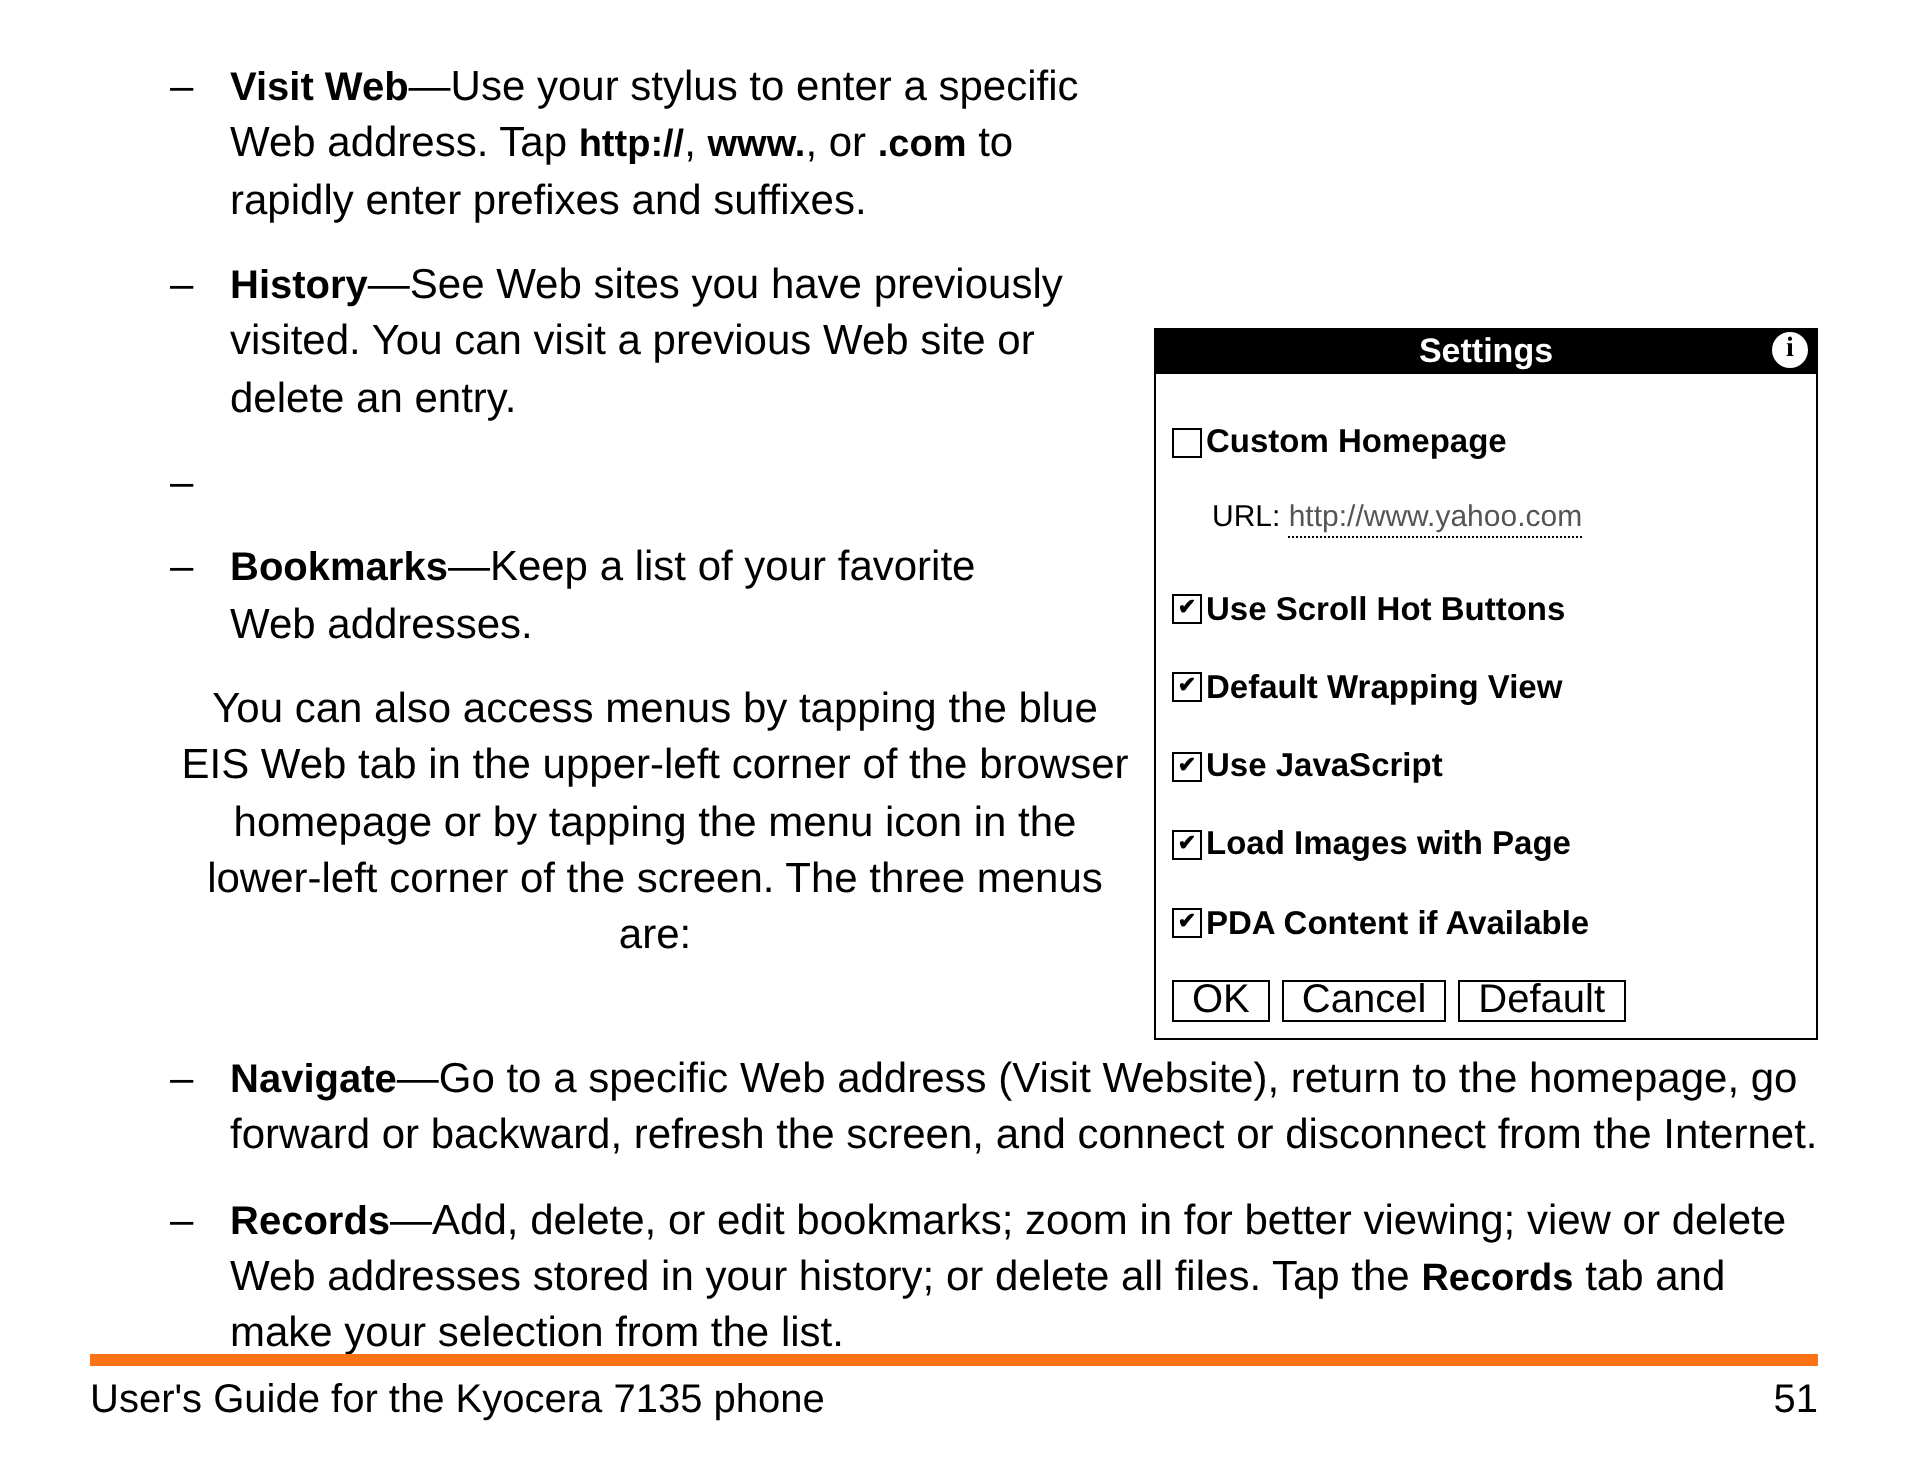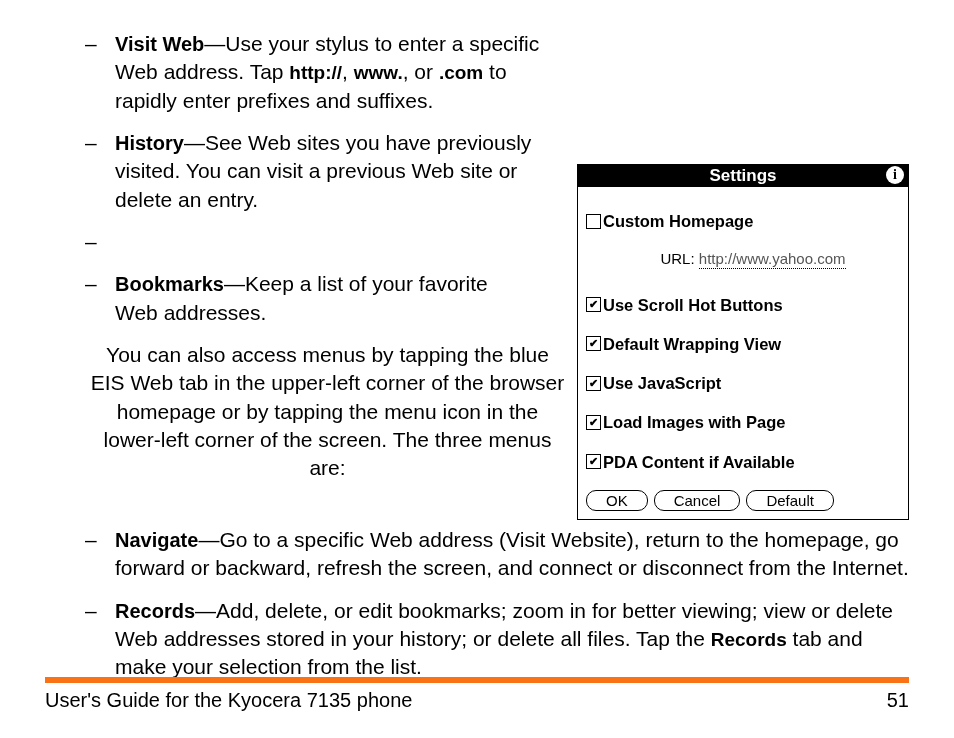--- a/index.html
+++ b/index.html
@@ -107,37 +107,36 @@
     border: 1.5px solid #000;
     display: inline-flex;
     align-items: center;
     justify-content: center;
     font-size: 11px;
     line-height: 1;
   }
   .url-row {
     font-size: 15px;
     margin: 3px 0 24px 20px;
-    text-align: center;
   }
   .url-row .url {
     border-bottom: 1px dotted #000;
     padding-bottom: 1px;
     color: #555;
   }
   .btn-row {
     display: flex;
     gap: 6px;
     margin-top: 8px;
   }
   .pbtn {
     border: 1.5px solid #000;
-    border-radius: 10px;
-    padding: 0 19px;
-    font-size: 15px;
+    border-radius: 0;
+    padding: 0 9px;
+    font-size: 20px;
     line-height: 19px;
     height: 19px;
   }
   .footer {
     position: absolute;
     left: 45px;
     right: 45px;
     bottom: 26px;
     border-top: 6px solid #f97316;
     padding-top: 6px;

